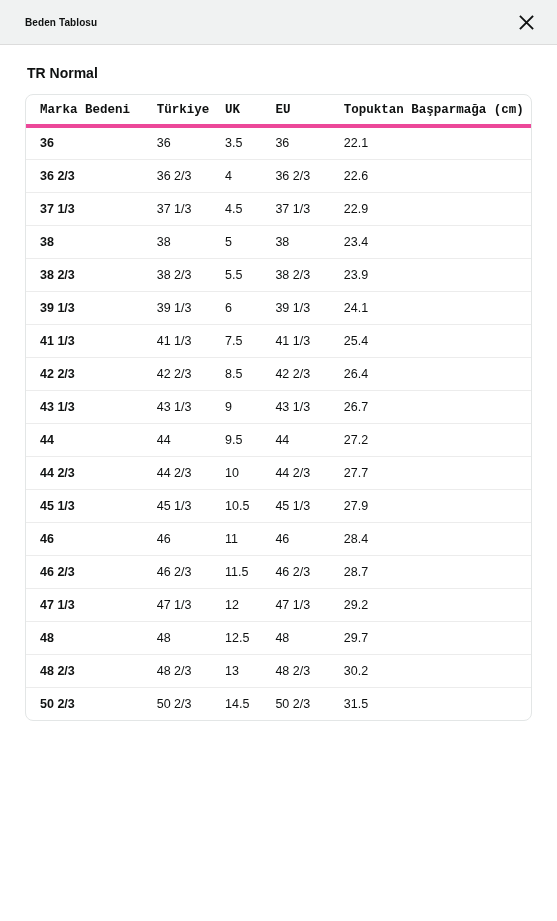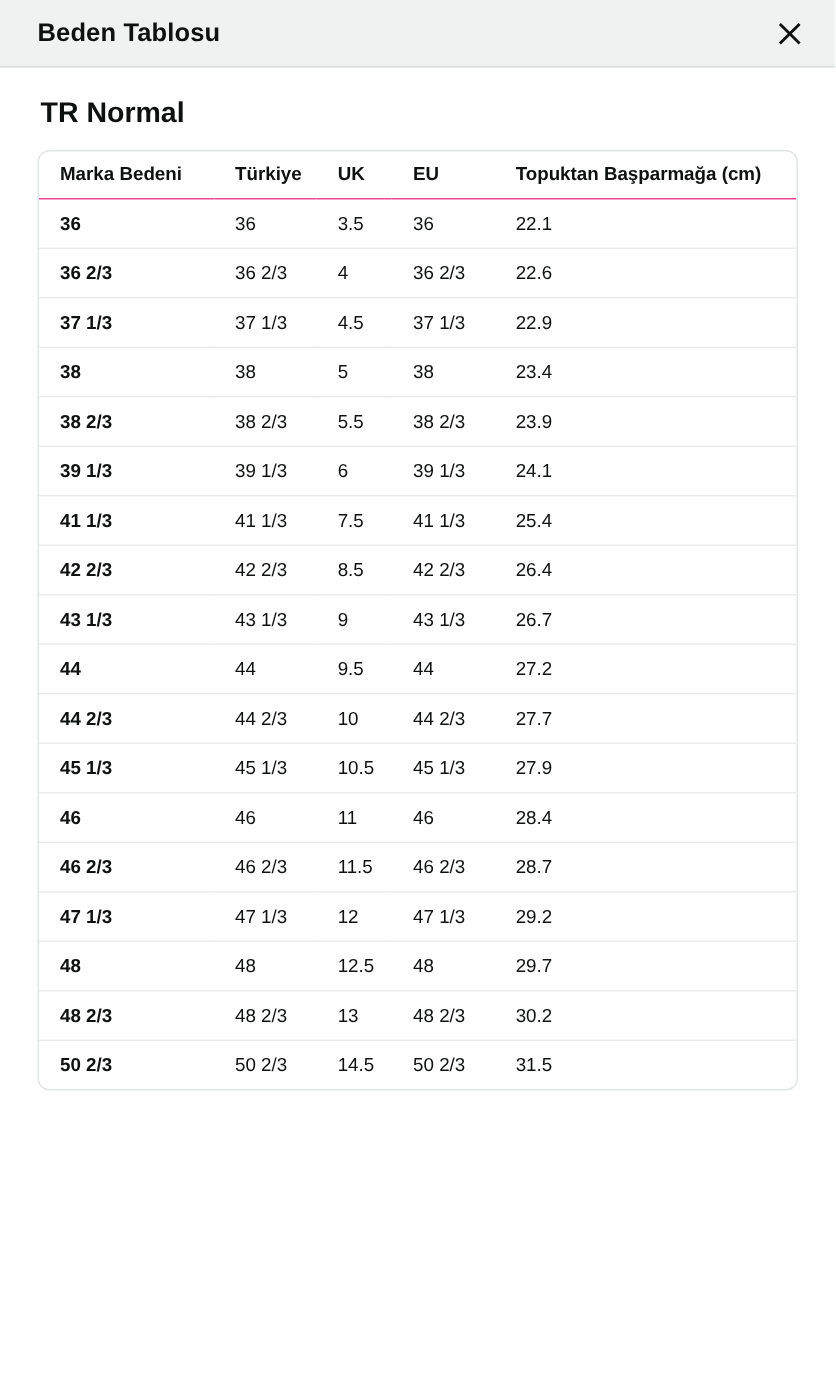--- a/index.html
+++ b/index.html
@@ -27,21 +27,21 @@
     height: 45px;
     background: #f0f2f2;
     border-bottom: 1px solid #dcdcdc;
     display: flex;
     align-items: center;
     justify-content: space-between;
     padding: 0 18px 0 25px;
   }
 
   #modal-title {
-    font-size: 17px;
+    font-size: 10px;
     font-weight: bold;
     color: #0f1111;
     letter-spacing: .1px;
   }
 
   #close-btn {
     width: 26px;
     height: 26px;
     display: flex;
     align-items: center;
@@ -52,21 +52,21 @@
     padding: 0;
   }
   #close-btn svg { display: block; }
 
   
   #modal-body {
     padding: 20px 25px 0 25px;
   }
 
   #section-label {
-    font-size: 19px;
+    font-size: 14px;
     font-weight: bold;
     color: #0f1111;
     margin: 0 0 13px 2px;
   }
 
   
   #size-table-wrap {
     border: 1px solid #e3e6e6;
     border-radius: 8px;
     overflow: hidden;
@@ -87,21 +87,22 @@
     padding: 0 0 0 14px;
     height: 33px;
     vertical-align: middle;
     white-space: nowrap;
     overflow: hidden;
   }
 
   table#size-table thead th {
     font-weight: bold;
     height: 31px;
-    border-bottom: 1px solid #ec4899;
+    border-bottom: 4px solid #ec4899;
+    font-family: Liberation Mono, monospace;
   }
 
   table#size-table tbody tr {
     border-bottom: 1px solid #ececec;
   }
   table#size-table tbody tr:last-child { border-bottom: none; }
 
   table#size-table tbody td:first-child {
     font-weight: bold;
   }

